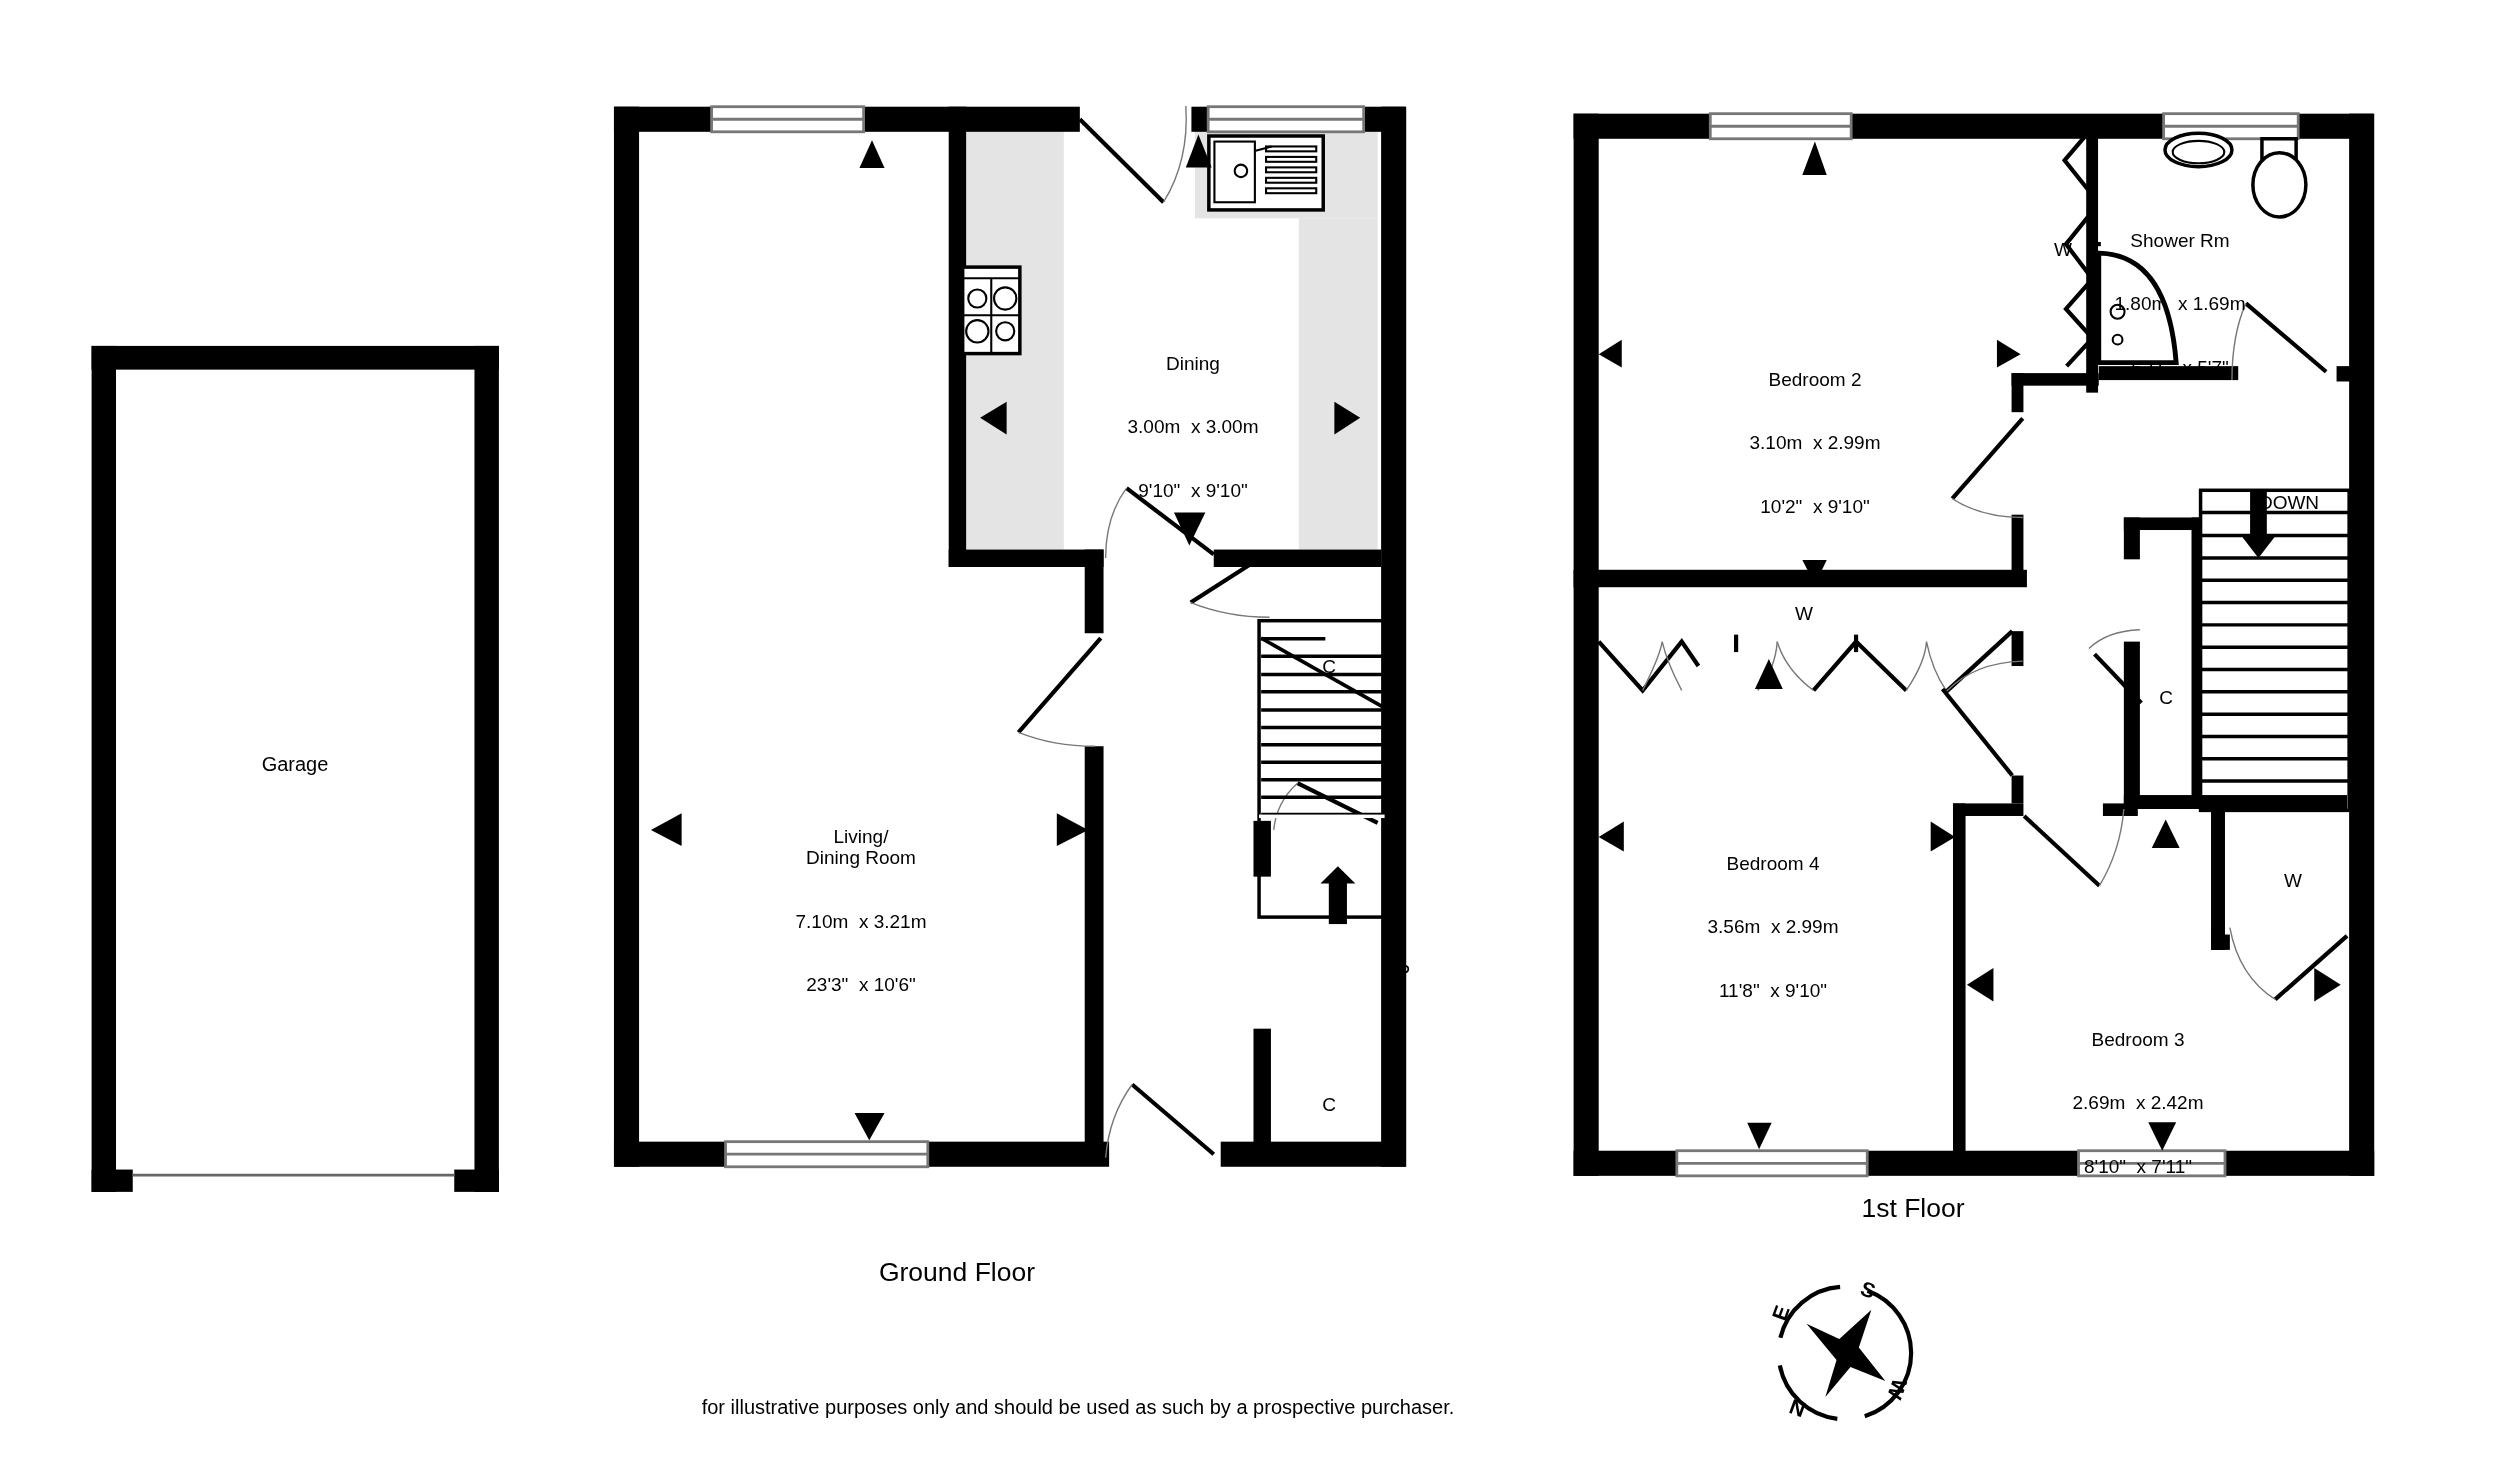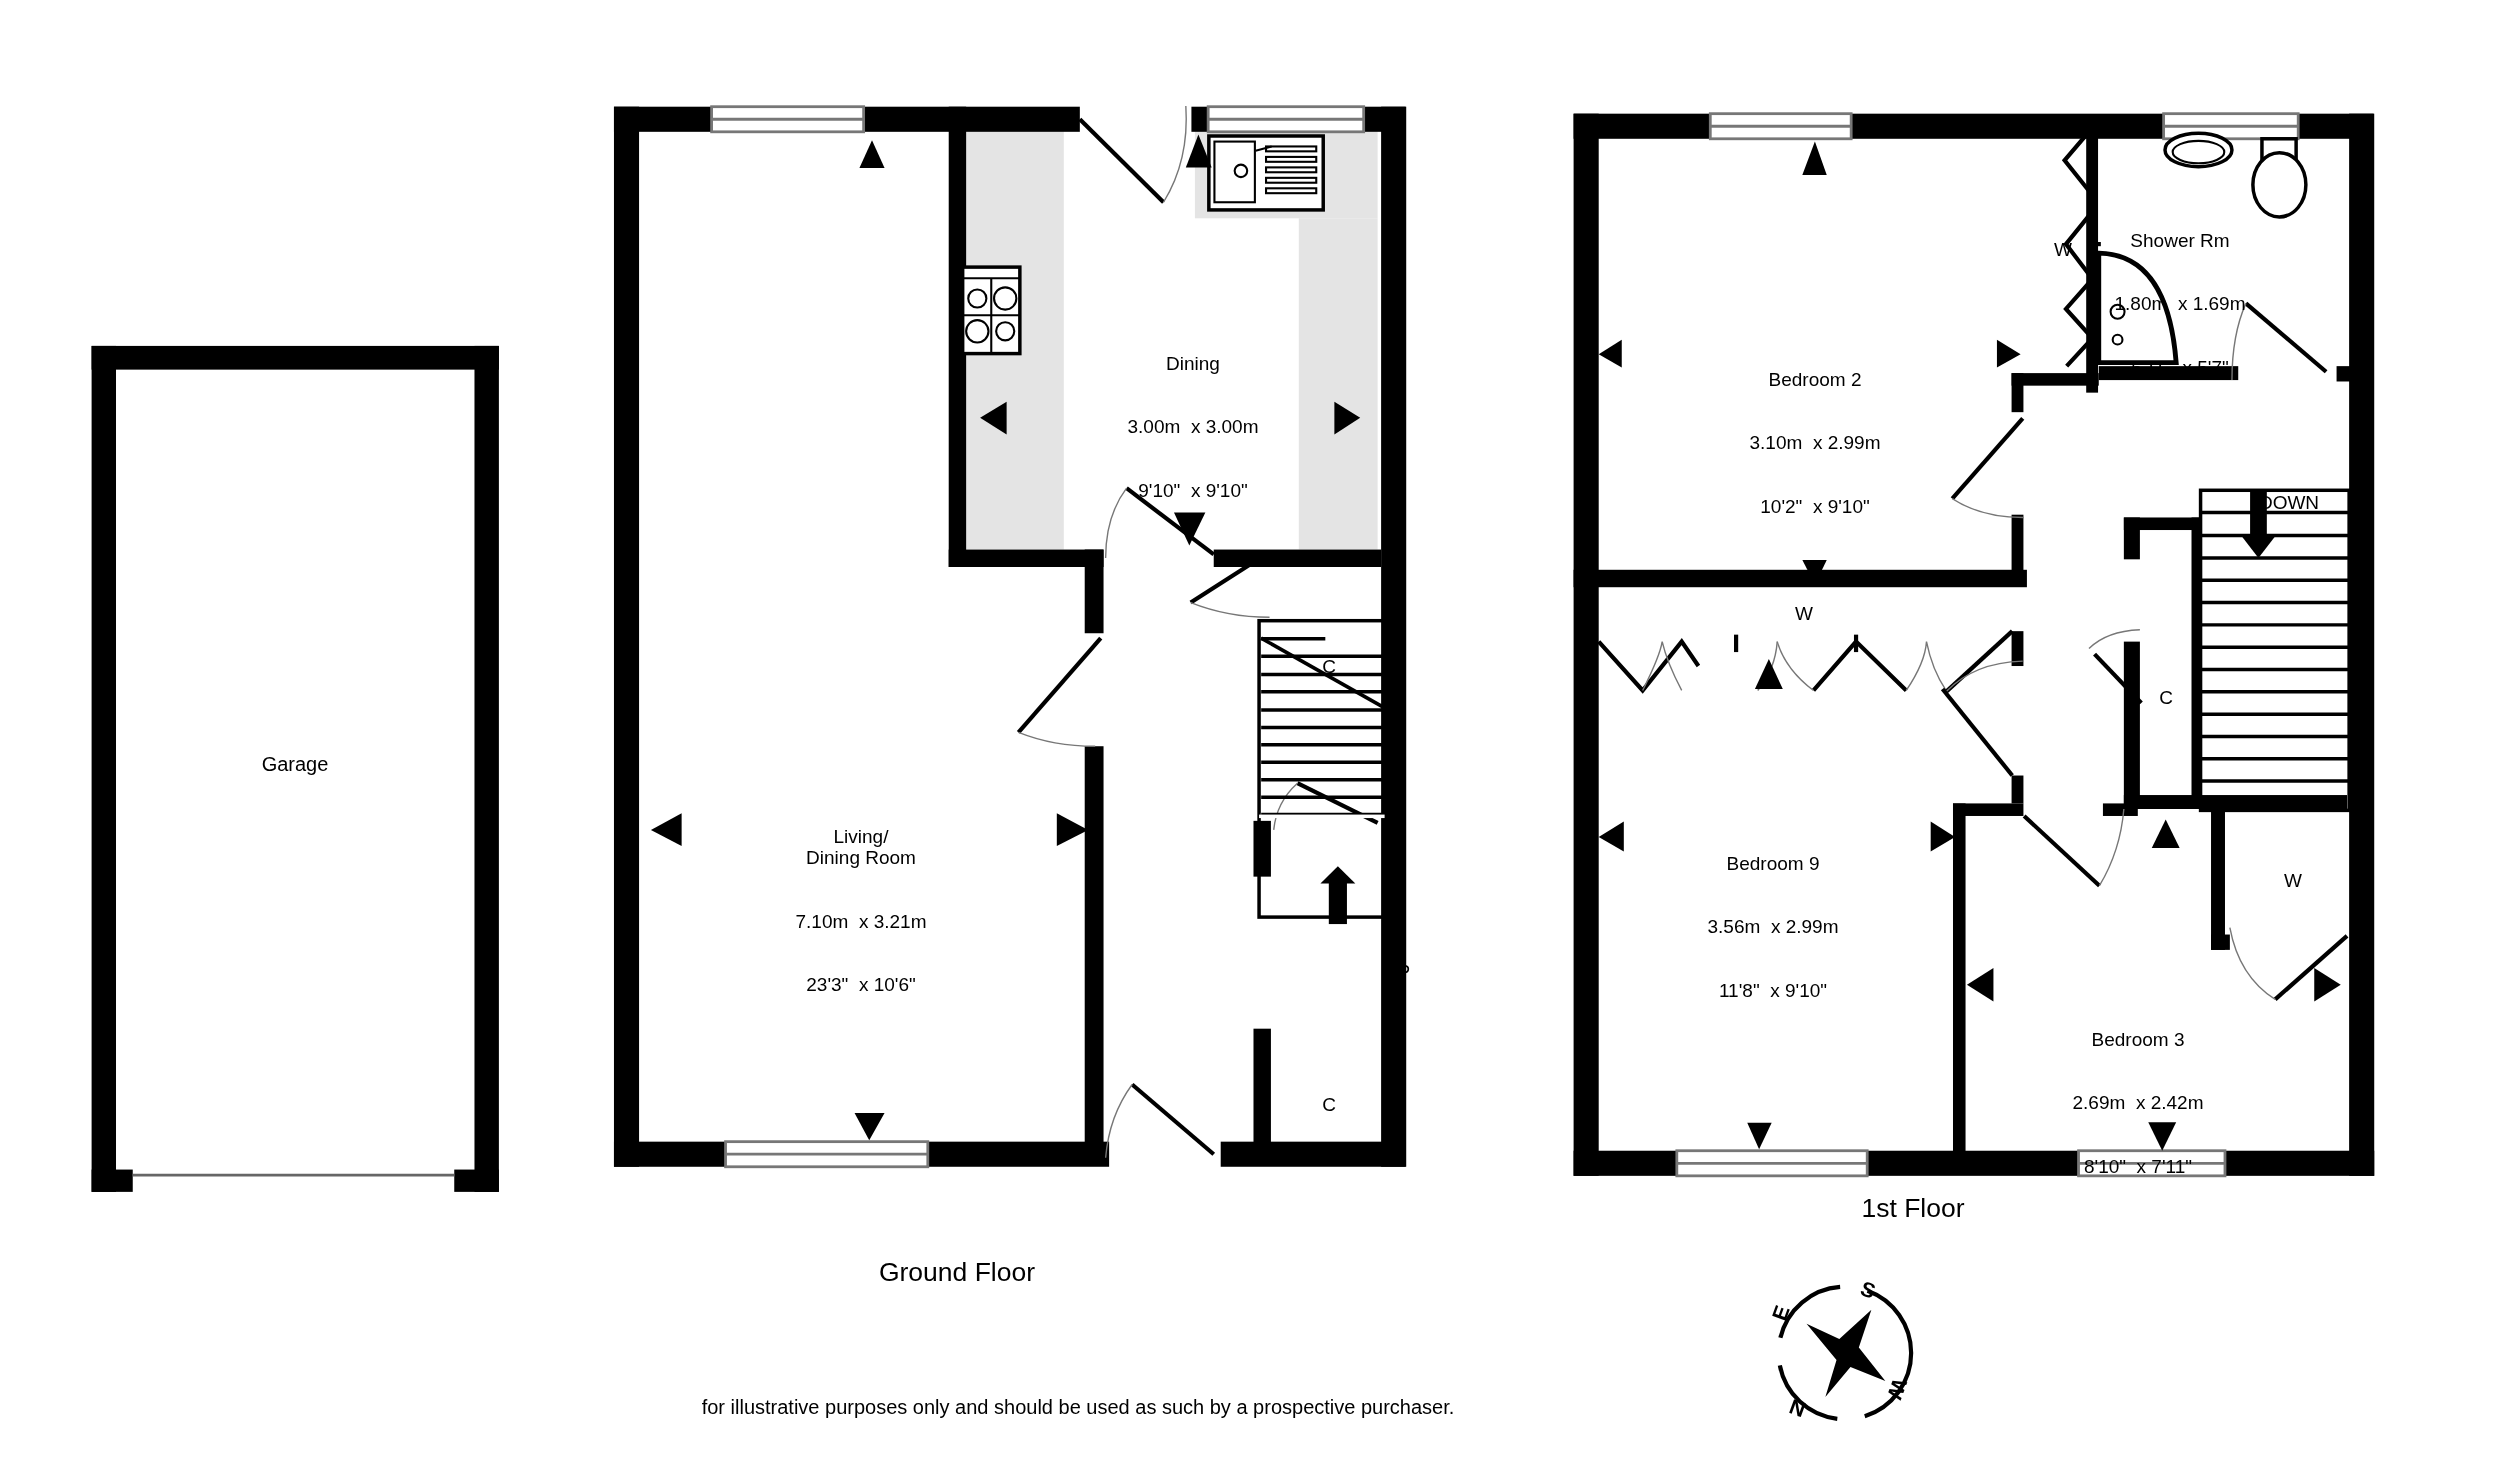--- a/index.html
+++ b/index.html
@@ -296,21 +296,21 @@
   <div>10'2"  x 9'10"</div>
 </div>
 
 <div class="lbl room" style="left:2180px; top:187px;text-align:center;">
   <div>Shower Rm</div>
   <div>1.80m  x 1.69m</div>
   <div>5'11"  x 5'7"</div>
 </div>
 
 <div class="lbl room" style="left:1773px; top:810px;">
-  <div>Bedroom 9</div>
+  <div>Bedroom 4</div>
   <div>3.56m  x 2.99m</div>
   <div>11'8"  x 9'10"</div>
 </div>
 
 <div class="lbl room" style="left:2138px; top:986px;">
   <div>Bedroom 3</div>
   <div>2.69m  x 2.42m</div>
   <div>8'10"  x 7'11"</div>
 </div>
 

